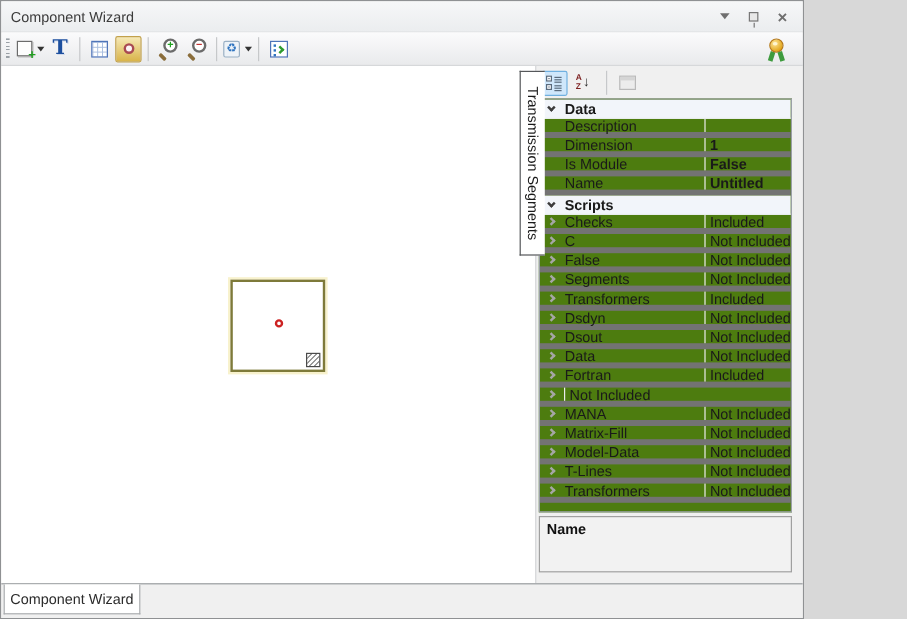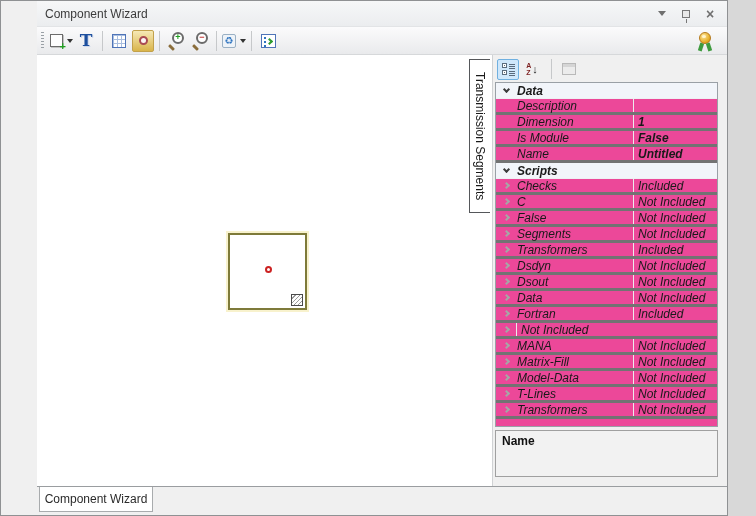--- a/index.html
+++ b/index.html
@@ -1,18 +1,18 @@
 <!DOCTYPE html>
 <html><head>
 <meta charset="utf-8">
 <style>
   * { box-sizing: border-box; margin: 0; padding: 0; }
   body { font-family: "Liberation Sans", sans-serif; background:#d8d8d8; }
-  .window { position:relative; width:728px; height:516px; background:#f0f0f0;
-            border:1px solid #8f9193; overflow:hidden;padding-left:36px; }
+  .window { position:relative; width:670px; height:516px; background:#f0f0f0;
+            border:1px solid #8f9193; overflow:hidden; }
 
   
   .titlebar { height:26px; display:flex; align-items:center;
               padding:0 8px; background:linear-gradient(#f6f7f8,#ebedef);
               border-bottom:1px solid #e2e4e6; }
   .titlebar .title { font-size:12px; color:#3b3b3b; }
   .titlebar .spacer { flex:1; }
   .tb-btn { width:18px; height:18px; display:flex; align-items:center; justify-content:center;
             margin-left:6px; cursor:default; }
   .caret-down { width:0; height:0; border-left:4px solid transparent; border-right:4px solid transparent;
@@ -98,22 +98,22 @@
   .ic-cat i { position:absolute; left:0; width:5px; height:5px; border:1px solid #5a6b7d; background:#fff; }
   .ic-cat i::after { content:""; position:absolute; left:1px; top:1px; width:1px; height:1px; background:#5a6b7d; }
   .ic-cat b { position:absolute; left:7px; width:6px; height:1px; background:#5a6b7d; }
   .ic-sort { display:flex; align-items:center; }
   .ic-sort .az { display:flex; flex-direction:column; font-size:7px; font-weight:bold; color:#7c1f1f;
                  line-height:7px; }
   .ic-sort .arr { font-size:11px; color:#222; margin-left:1px; line-height:1; }
   .ic-pages { width:14px; height:12px; border:1px solid #b9b9b9; background:#ececec; position:relative; }
   .ic-pages::before { content:""; position:absolute; left:0; top:0; right:0; height:3px; background:#d5d5d5; }
 
-  .pgrid { height:345px; background:#ec4899; border:1px solid #9aa0a6; overflow:hidden;font-style:italic; }
-  .pg-row { display:flex; height:16px; align-items:center; border-bottom:3px solid #737373; }
+  .pgrid { height:345px; background:#4d7c0f; border:1px solid #9aa0a6; overflow:hidden; }
+  .pg-row { display:flex; height:16px; align-items:center; border-bottom:5px solid #737373; }
   .pg-row.cat { background:#f2f5fa; border-bottom:1px solid #eef0f4; }
   .pg-gutter { width:20px; display:flex; align-items:center; justify-content:center; flex:none; }
   .pg-name { width:117px; flex:none; font-size:12px; color:#1a1a1a; padding-left:1px;
              white-space:nowrap; overflow:hidden; }
   .pg-row.cat .pg-name { font-weight:bold; width:auto; }
   .pg-val { flex:1; font-size:12px; color:#1a1a1a; border-left:1px solid #ececec; padding-left:4px;
             height:100%; display:flex; align-items:center; white-space:nowrap; overflow:hidden; }
   .pg-val.b { font-weight:bold; }
   .chev-right { width:5px; height:5px; border-right:2px solid #a6a6a6; border-bottom:2px solid #a6a6a6;
                 transform:rotate(-45deg); }

